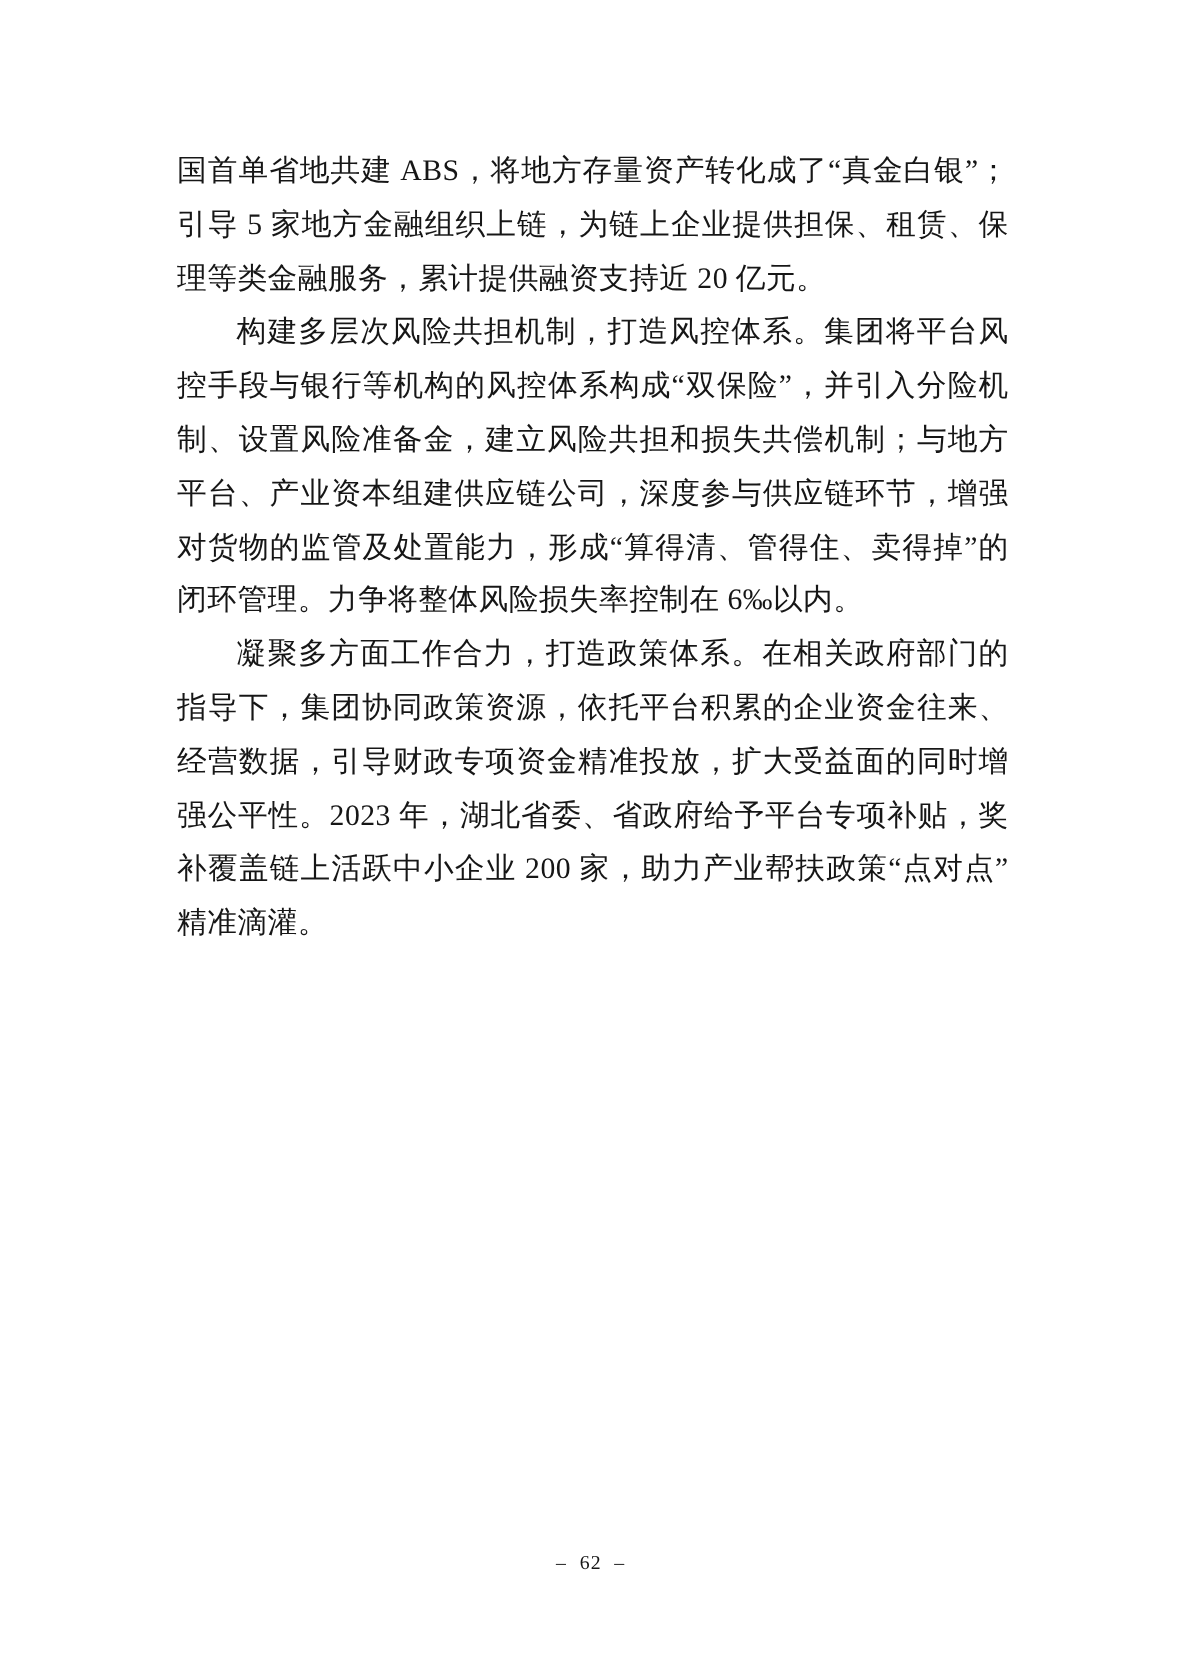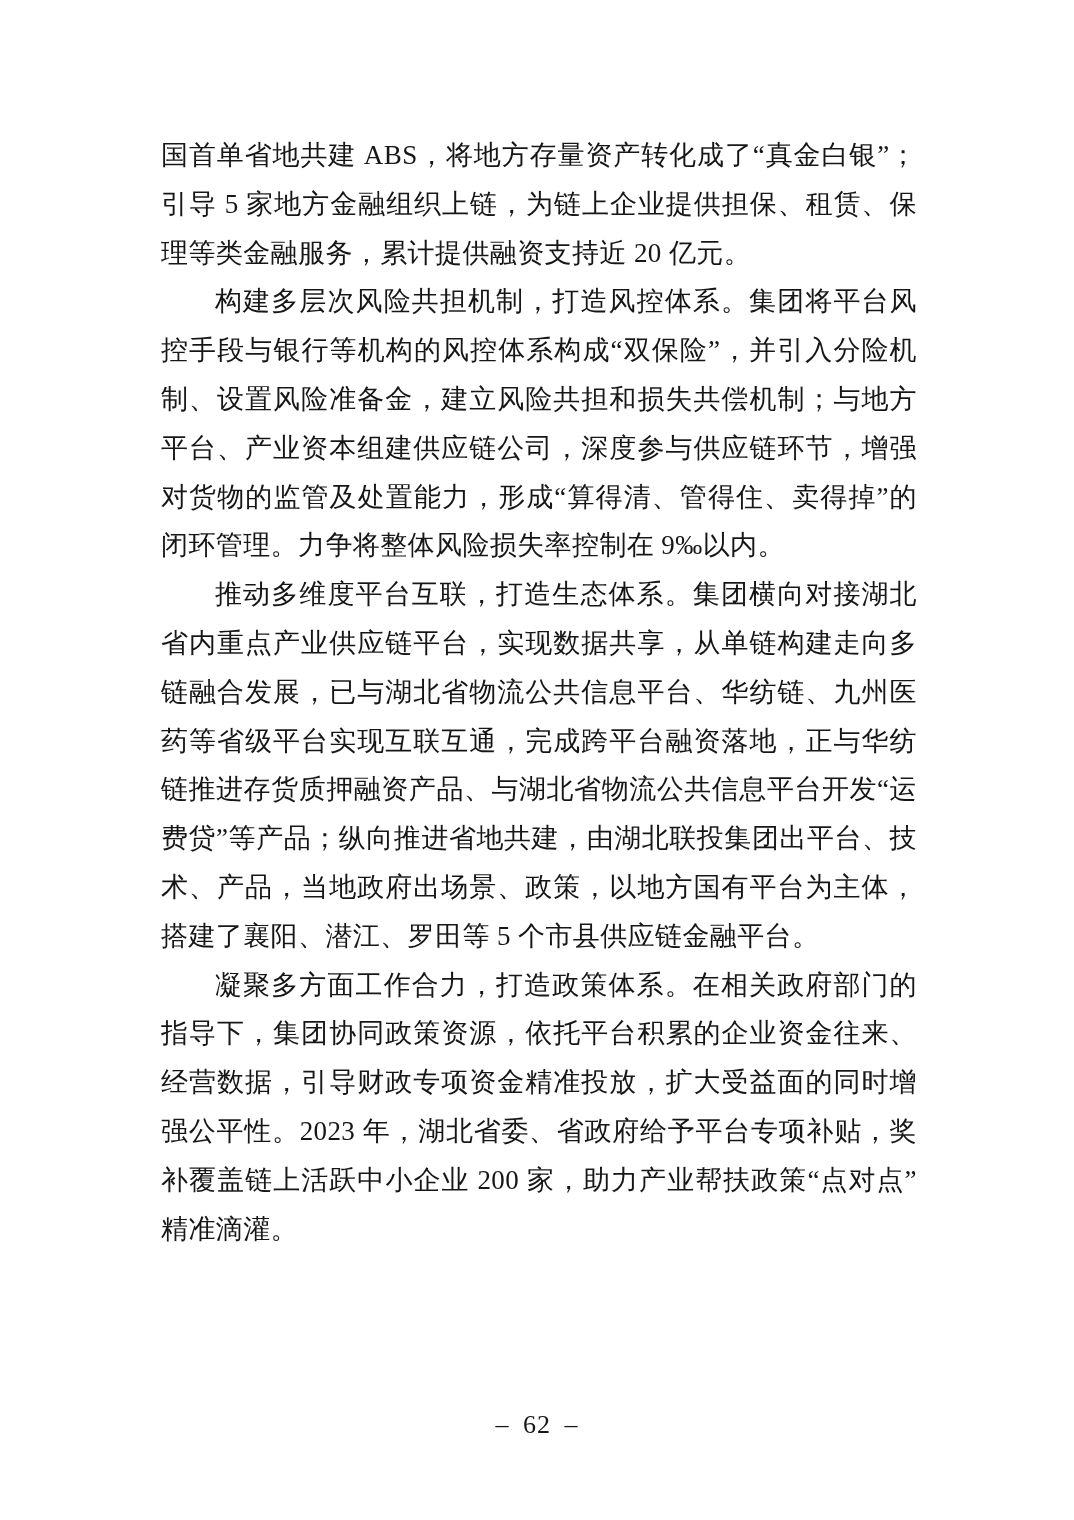--- a/index.html
+++ b/index.html
@@ -36,33 +36,32 @@
   }
   .text-block p.indent {
     text-indent: 2em;
   }
   .page-number {
     position: absolute;
     left: 0;
     top: 1410px;
     width: 100%;
     text-align: center;
-    font-size: 26px;
+    font-size: 18px;
     color: #161616;
     word-spacing: 6px;
     letter-spacing: 1px;
   }
 </style>
 </head>
 <body>
 
 <div class="page">
 
   <div class="text-block">
     <p>国首单省地共建 ABS，将地方存量资产转化成了“真金白银”；引导 5 家地方金融组织上链，为链上企业提供担保、租赁、保理等类金融服务，累计提供融资支持近 20 亿元。</p>
-    <p class="indent">构建多层次风险共担机制，打造风控体系。集团将平台风控手段与银行等机构的风控体系构成“双保险”，并引入分险机制、设置风险准备金，建立风险共担和损失共偿机制；与地方平台、产业资本组建供应链公司，深度参与供应链环节，增强对货物的监管及处置能力，形成“算得清、管得住、卖得掉”的闭环管理。力争将整体风险损失率控制在 9‰以内。</p>
-    <p class="indent">推动多维度平台互联，打造生态体系。集团横向对接湖北省内重点产业供应链平台，实现数据共享，从单链构建走向多链融合发展，已与湖北省物流公共信息平台、华纺链、九州医药等省级平台实现互联互通，完成跨平台融资落地，正与华纺链推进存货质押融资产品、与湖北省物流公共信息平台开发“运费贷”等产品；纵向推进省地共建，由湖北联投集团出平台、技术、产品，当地政府出场景、政策，以地方国有平台为主体，搭建了襄阳、潜江、罗田等 5 个市县供应链金融平台。</p>
+    <p class="indent">构建多层次风险共担机制，打造风控体系。集团将平台风控手段与银行等机构的风控体系构成“双保险”，并引入分险机制、设置风险准备金，建立风险共担和损失共偿机制；与地方平台、产业资本组建供应链公司，深度参与供应链环节，增强对货物的监管及处置能力，形成“算得清、管得住、卖得掉”的闭环管理。力争将整体风险损失率控制在 6‰以内。</p>
     <p class="indent">凝聚多方面工作合力，打造政策体系。在相关政府部门的指导下，集团协同政策资源，依托平台积累的企业资金往来、经营数据，引导财政专项资金精准投放，扩大受益面的同时增强公平性。2023 年，湖北省委、省政府给予平台专项补贴，奖补覆盖链上活跃中小企业 200 家，助力产业帮扶政策“点对点”精准滴灌。</p>
   </div>
 
   <div class="page-number">– 62 –</div>
 
 </div>
 
 </body></html>

